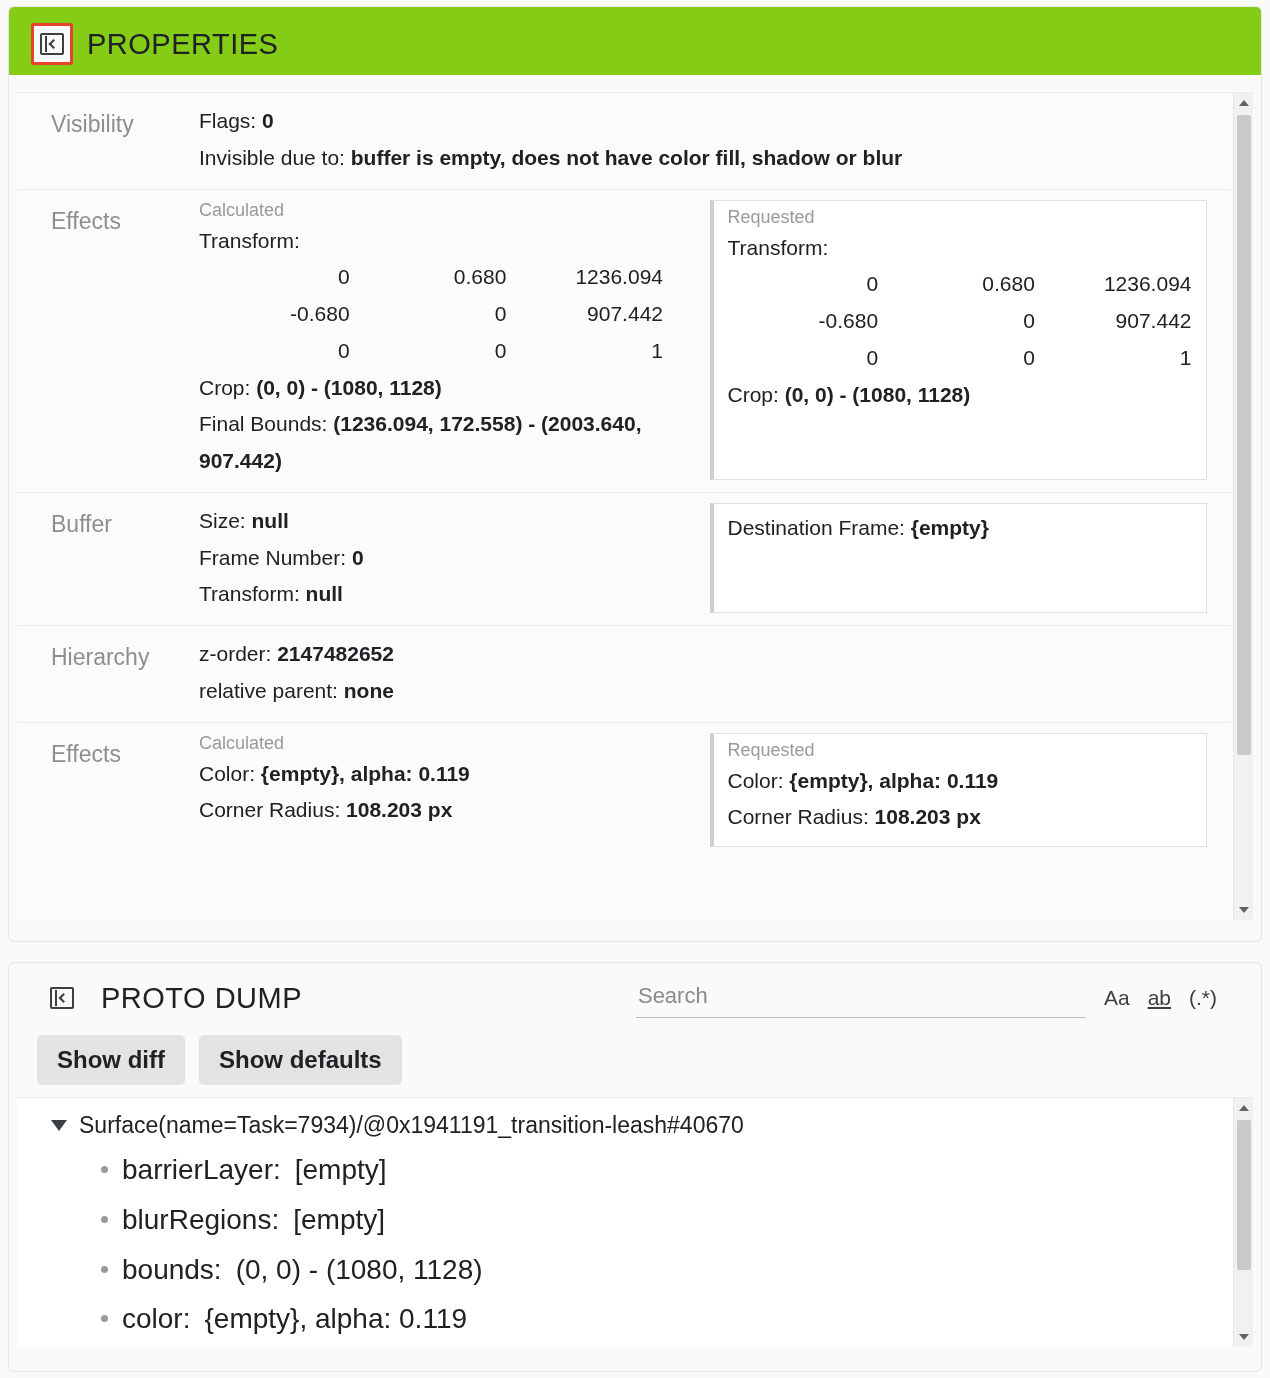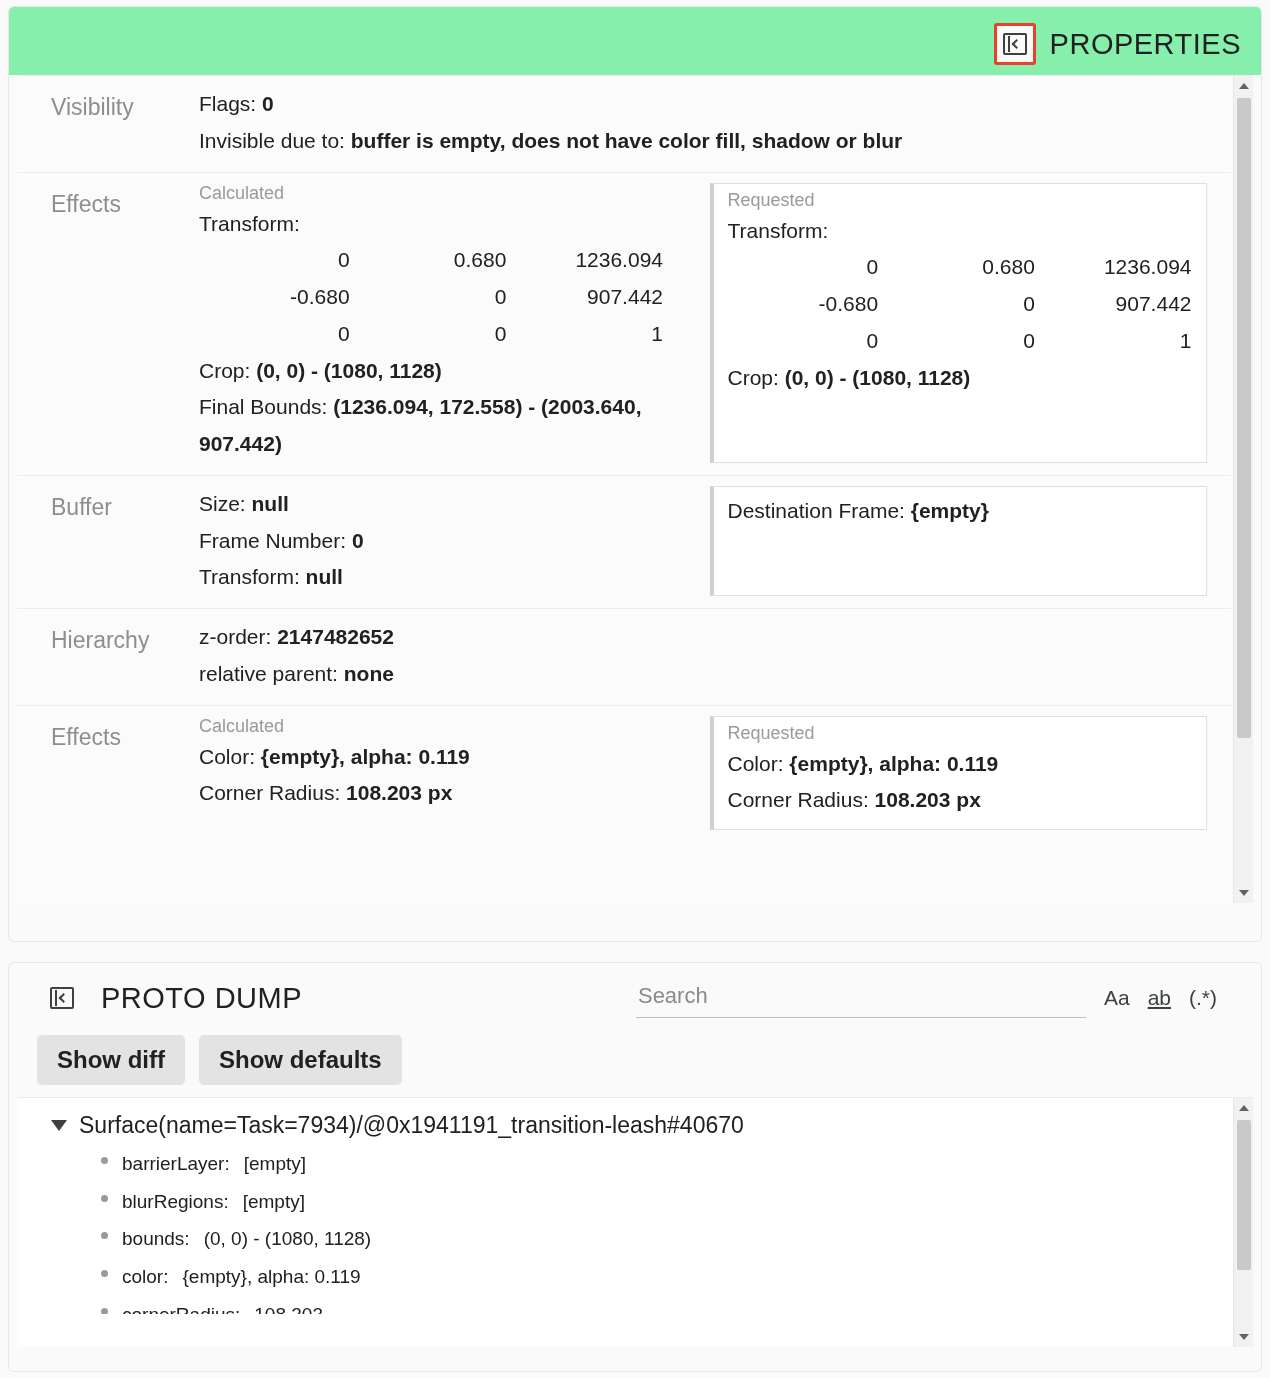--- a/index.html
+++ b/index.html
@@ -26,22 +26,21 @@
     border: 1px solid #e6e6e6;
     border-radius: 6px;
     margin: 0;
     overflow: hidden;
   }
   .panel-header {
     display: flex;
     align-items: center;
     gap: 14px;
     padding: 16px 20px 10px 22px;
-    background: #86efac;
-    justify-content: flex-end;
+    background: #84cc16;
   }
   .collapse-icon-box {
     width: 42px;
     height: 42px;
     display: flex;
     align-items: center;
     justify-content: center;
     flex: 0 0 auto;
   }
   .collapse-icon-box.highlight {
@@ -81,21 +80,21 @@
   .panel-title {
     font-size: 29px;
     letter-spacing: 0.5px;
     font-weight: 400;
     color: #202124;
     line-height: 1;
   }
 
   .props-body {
     position: relative;
-    margin: 0 8px 8px 8px;
+    margin: 17px 8px 8px 8px;
     height: 828px;
     background: #fbfbfb;
     border-top: 1px solid #ececec;
     overflow: hidden;
   }
   .props-scroll {
     position: absolute;
     inset: 0 22px 0 0;
     overflow: hidden;
   }
@@ -276,21 +275,21 @@
   .caret {
     width: 0; height: 0;
     border-left: 8px solid transparent;
     border-right: 8px solid transparent;
     border-top: 11px solid #3c4043;
   }
   .tree-item {
     display: flex;
     align-items: baseline;
     gap: 14px;
-    font-size: 19px;
+    font-size: 28px;
     padding: 6px 0 6px 84px;
     line-height: 1.35;
   }
   .bullet {
     width: 7px; height: 7px;
     border-radius: 50%;
     background: #9a9a9a;
     flex: 0 0 auto;
     position: relative;
     top: -6px;

